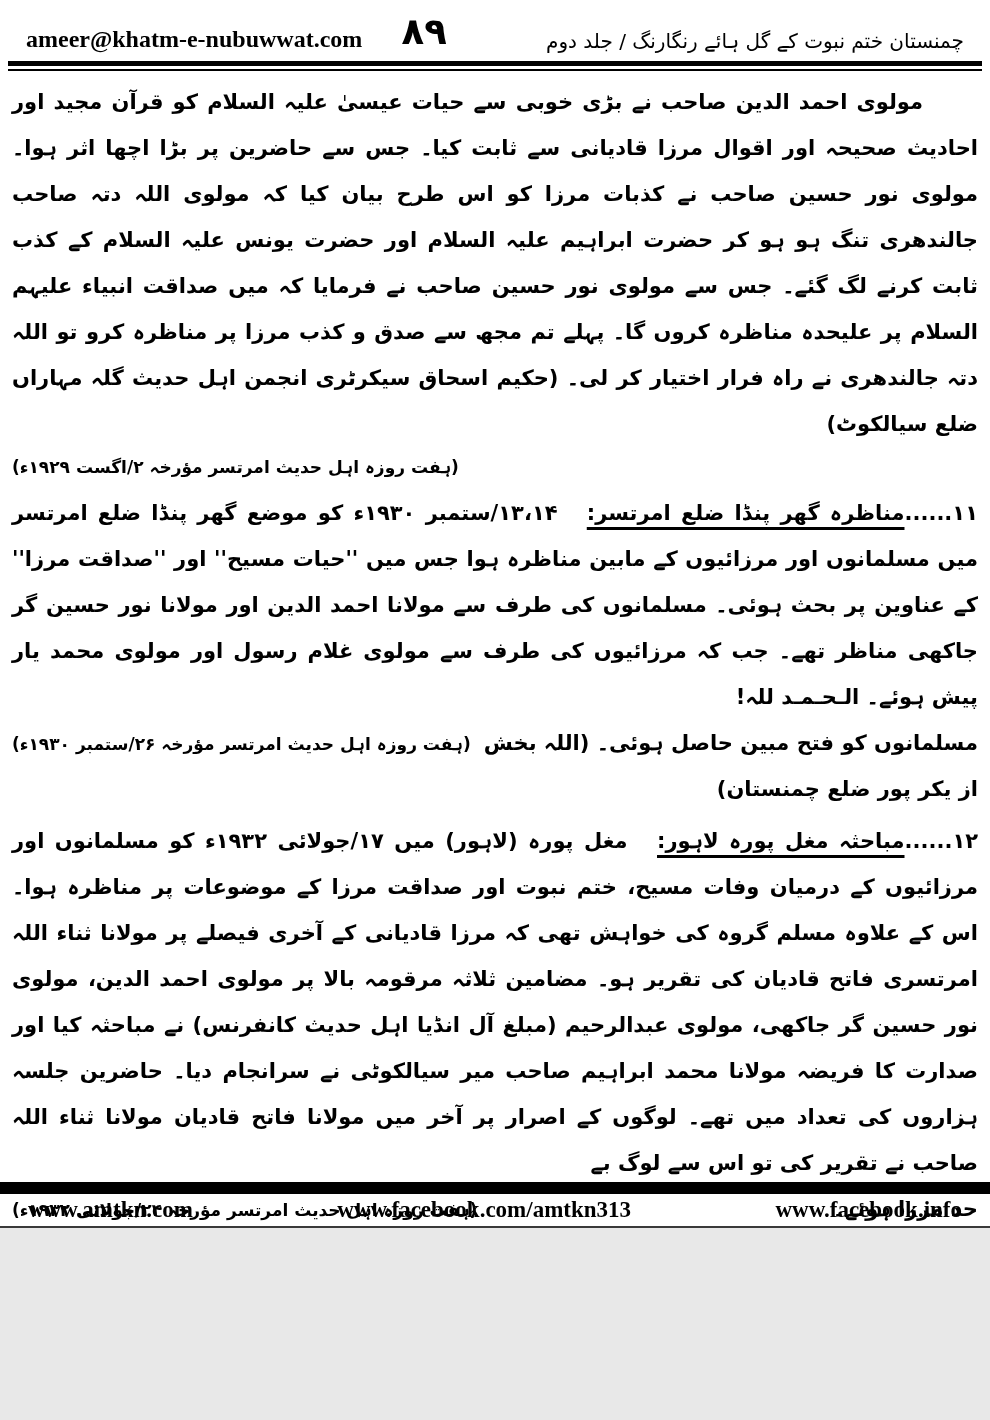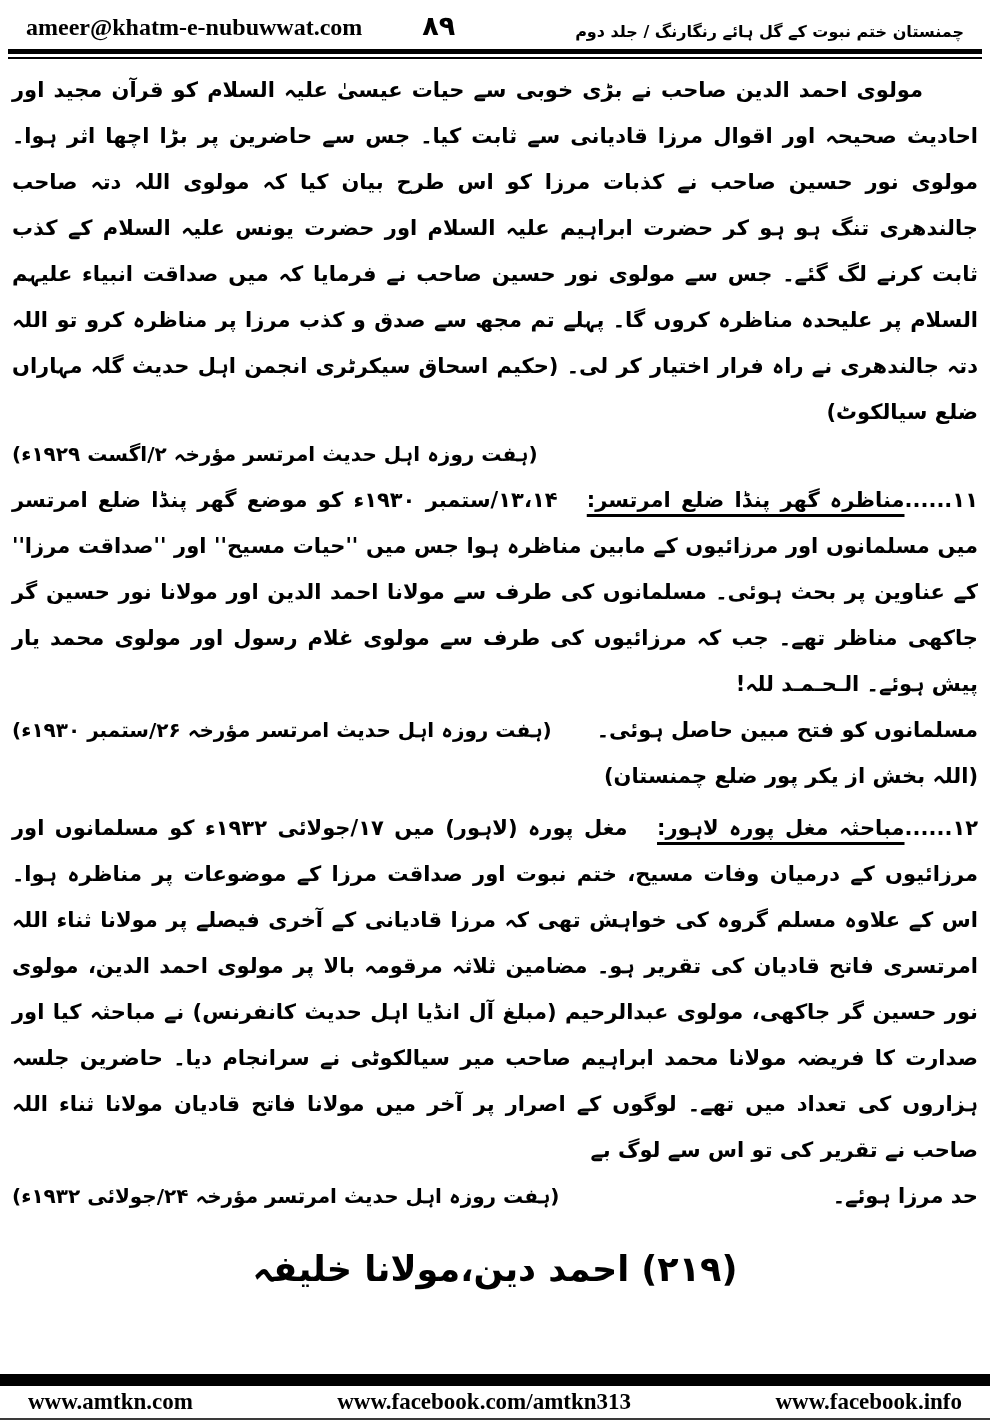--- a/index.html
+++ b/index.html
@@ -1,41 +1,41 @@
 <!DOCTYPE html>
 <html lang="ur"><head>
 <meta charset="utf-8">
 <style>
   html,body { margin:0; padding:0; background:#e8e8e8; }
   .page {
     position:relative;
-    width:990px; height:1420px;
+    width:990px; height:1228px;
     margin:0 auto;
     background:#ffffff;
     color:#000;
     overflow:hidden;
   }
   
   .hdr {
     display:flex; justify-content:space-between; align-items:flex-end;
     padding:10px 26px 4px 26px;
   }
   .hdr-email {
     font-family:"Liberation Serif", serif;
     font-weight:bold; font-size:24px;
   }
   .hdr-page {
     font-family:"DejaVu Sans", sans-serif;
-    font-weight:bold; font-size:27px;
+    font-weight:bold; font-size:37px;
     transform:translateX(-30px);
   }
   .hdr-title {
     font-family:"DejaVu Sans", sans-serif;
     direction:rtl;
-    font-weight:bold; font-size:16px;
+    font-weight:normal; font-size:20px;
   }
   .hdr-rule {
     margin:4px 8px 0 8px;
     border-top:5px solid #000;
     height:3px;
     border-bottom:2px solid #000;
   }
   
   .main {
     direction:rtl;
@@ -50,21 +50,21 @@
     text-align:justify;
   }
   .indent { text-indent:55px; }
   .item-num { letter-spacing:1px; }
   .item-heading {
     text-decoration:underline;
     text-decoration-thickness:2.5px;
     text-underline-offset:7px;
     margin-left:19px;
   }
-  .ref { font-size:20px; white-space:nowrap; }
+  .ref { font-size:17px; white-space:nowrap; }
   .ref-line {
     text-align:left;
     line-height:34px;
     margin:2px 0 4px 0;
   }
   .tail-line {
     display:flex; justify-content:space-between; align-items:baseline;
     line-height:46px;
   }
   .entry-heading {

